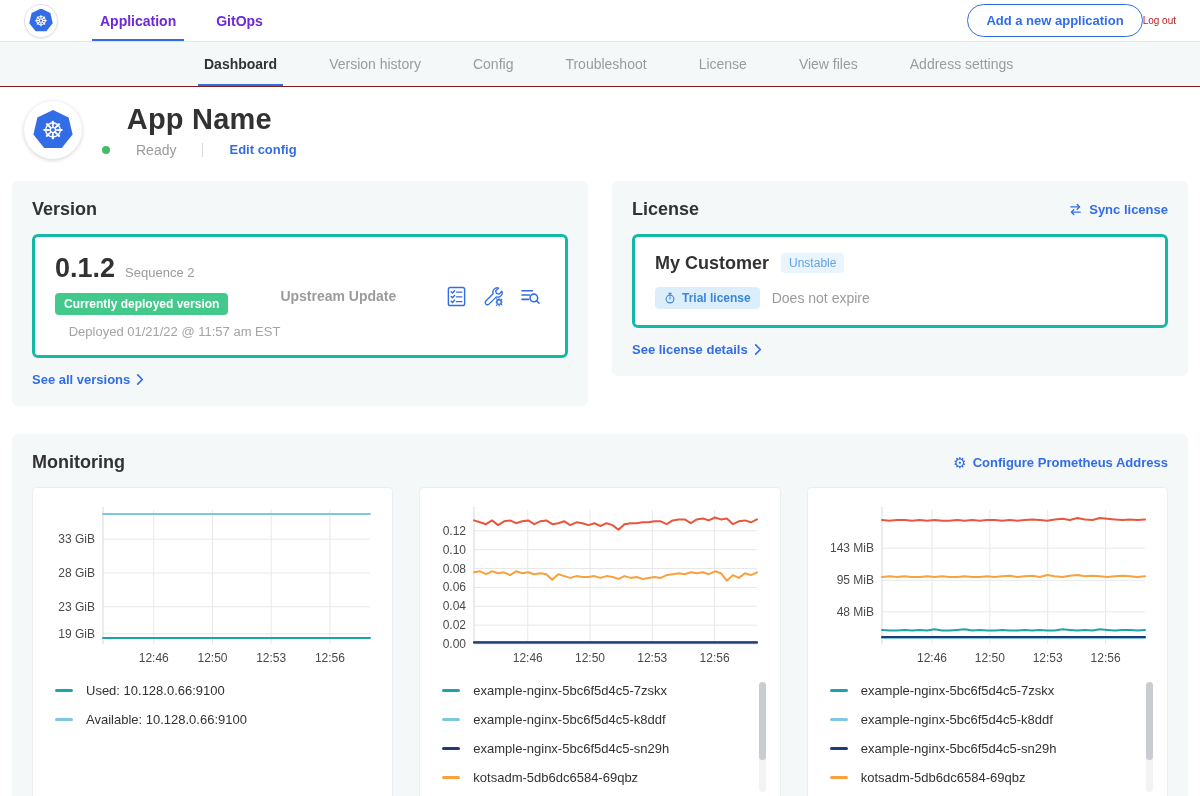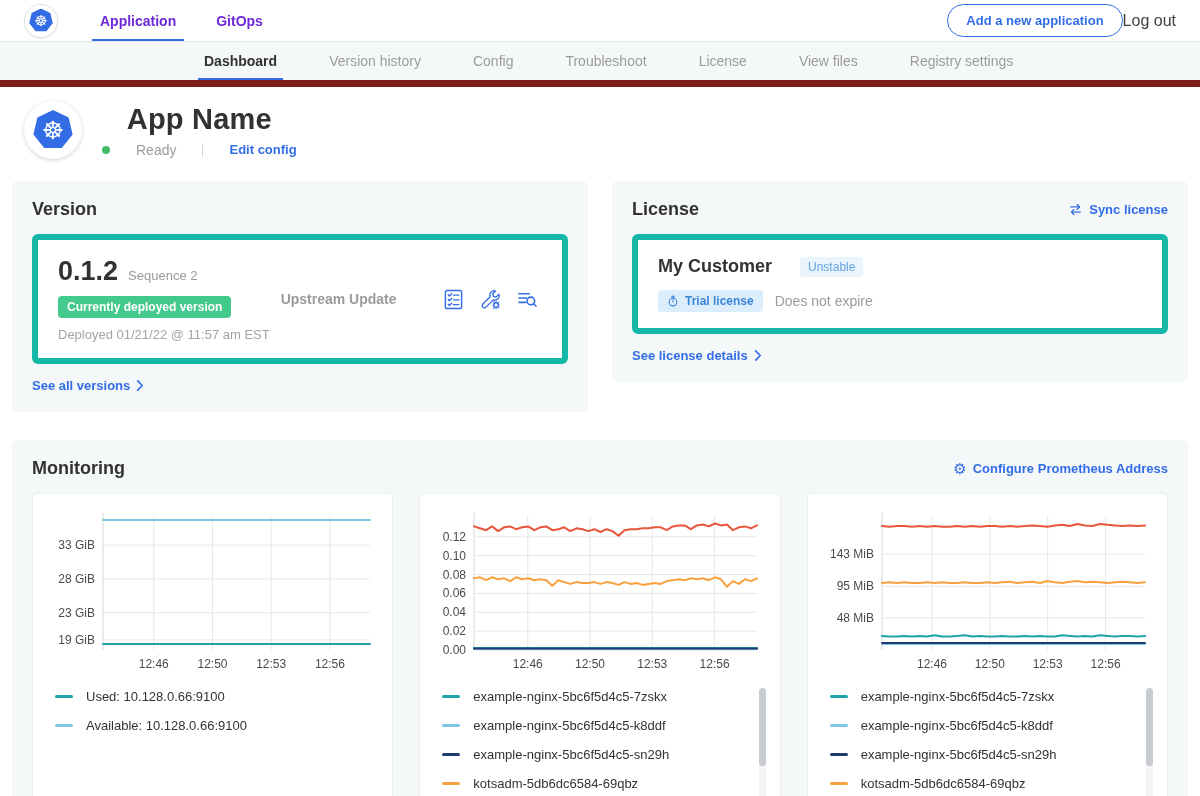--- a/index.html
+++ b/index.html
@@ -8,24 +8,24 @@
 
   
   .topnav { height:42px; display:flex; align-items:stretch; justify-content:space-between; border-bottom:1px solid #e5e5e5; background:#fff; padding:0 24px; }
   .topnav-left { display:flex; align-items:stretch; gap:8px; }
   .k8s-badge { width:34px; height:34px; border-radius:50%; background:#fff; border:1px solid #e3e3e3; box-shadow:0 1px 2px rgba(0,0,0,.08); display:flex; align-items:center; justify-content:center; align-self:center; margin-right:18px; }
   .k8s-hept { width:24px; height:24px; background:#326de6; clip-path:polygon(50% 0%, 89% 19%, 99% 61%, 72% 95%, 28% 95%, 1% 61%, 11% 19%); display:flex; align-items:center; justify-content:center; color:#fff; font-size:15px; line-height:1; }
   .topnav-tab { display:flex; align-items:center; padding:0 16px; font-size:14px; font-weight:700; color:#6d28d9; position:relative; cursor:pointer; }
   .topnav-tab.active::after { content:""; position:absolute; left:8px; right:8px; bottom:0; height:2px; background:#326de6; }
   .topnav-right { display:flex; align-items:center; }
   .add-app-btn { border:1px solid #326de6; color:#326de6; font-weight:700; font-size:13px; background:#fff; border-radius:17px; padding:8px 18px; cursor:pointer; font-family:inherit; }
-  .logout { font-size:16px; color:#404040; cursor:pointer; }
-
-  
-  .subnav { height:45px; background:#f5f8f9; border-bottom:7px solid #7f1d1d; display:flex; align-items:stretch; padding-left:178px; }
+  .logout { font-size:10px; color:#b91c1c; cursor:pointer; }
+
+  
+  .subnav { height:45px; background:#f5f8f9; border-bottom:1px solid #7f1d1d; display:flex; align-items:stretch; padding-left:178px; }
   .subnav-tab { display:flex; align-items:center; padding:0 26px; font-size:14px; color:#9b9b9b; position:relative; cursor:pointer; }
   .subnav-tab.active { color:#323232; font-weight:700; }
   .subnav-tab.active::after { content:""; position:absolute; left:20px; right:20px; bottom:0; height:2px; background:#326de6; }
 
   
   .app-header { display:flex; align-items:center; gap:20px; padding:14px 24px 16px 24px; }
   .app-avatar { width:58px; height:58px; border-radius:50%; background:#fff; box-shadow:0 1px 4px rgba(0,0,0,.18); display:flex; align-items:center; justify-content:center; }
   .app-avatar .k8s-hept { width:40px; height:40px; font-size:25px; }
   .app-title { font-size:29px; font-weight:700; letter-spacing:.2px;text-align:center; }
   .app-status-row { display:flex; align-items:center; gap:26px; margin-top:6px; }
@@ -34,35 +34,35 @@
   .vdiv { width:1px; height:14px; background:#d9d9d9; }
   .blue-link { color:#326de6; font-weight:700; font-size:13px; display:inline-flex; align-items:center; gap:6px; }
 
   
   .cards-row { display:flex; gap:24px; margin:6px 12px 0 12px; align-items:flex-start; }
   .card { background:#f5f8f9; border-radius:6px; padding:18px 20px; }
   .half { flex:1 1 0; }
   .card-head { display:flex; align-items:center; justify-content:space-between; margin-bottom:14px; }
   .card-title { font-size:18px; font-weight:700; }
   .head-links { display:flex; align-items:center; gap:26px; }
-  .inner-card { background:#fff; border:6px solid #14b8a6; border-radius:6px; padding:16px 20px; }
+  .inner-card { background:#fff; border:3px solid #14b8a6; border-radius:6px; padding:16px 20px; }
 
   .version-inner { display:flex; align-items:center; }
   .v-left { width:46%; }
   .v-num-row { display:flex; align-items:baseline; gap:10px; }
   .v-num { font-size:27px; font-weight:700; }
   .v-seq { font-size:13px; color:#9b9b9b; }
   .deployed-badge { display:inline-block; margin-top:9px; background:#44c98c; color:#fff; font-size:12px; font-weight:700; padding:4px 9px; border-radius:4px; }
-  .v-deployed { margin-top:9px; font-size:13px; color:#a4a4a4; }
+  .v-deployed { margin-top:9px; font-size:13px; color:#a4a4a4;text-align:right; }
   .v-mid { flex:1; font-size:14px; font-weight:700; color:#9b9b9b; }
   .v-icons { display:flex; align-items:center; gap:16px; color:#326de6; padding-right:4px; }
   .icon-btn { cursor:pointer; display:flex; color:#326de6; background:none; border:none; padding:0; }
   .see-link { margin-top:14px; display:inline-flex; }
 
-  .license-inner .row1 { display:flex; align-items:flex-end; gap:28px; }
+  .license-inner .row1 { display:flex; align-items:flex-start; gap:12px; }
   .cust-name { font-size:18px; font-weight:700; }
   .badge-unstable { background:#eaf4fd; color:#64a3e2; font-size:12px; padding:3px 8px; border-radius:4px; }
   .license-inner .row2 { display:flex; align-items:center; gap:12px; margin-top:13px; }
   .badge-trial { background:#dceefc; color:#3a87d8; font-size:12px; font-weight:700; padding:4px 9px; border-radius:4px; display:inline-flex; align-items:center; gap:6px; }
   .no-expire { font-size:14px; color:#9b9b9b; }
 
   
   .monitoring { margin:28px 12px 12px 12px; }
   .panels { display:flex; gap:26px; margin-top:4px; }
   .chart-panel { flex:1 1 0; background:#fff; border:1px solid #eceff1; border-radius:4px; padding:12px 12px 18px 12px; position:relative; }
@@ -110,21 +110,21 @@
   <div class="subnav-tab">
       <span>Troubleshoot</span>
     </div>
   <div class="subnav-tab">
       <span>License</span>
     </div>
   <div class="subnav-tab">
       <span>View files</span>
     </div>
   <div class="subnav-tab">
-      <span>Registry settings</span>
+      <span>Address settings</span>
     </div>
 </nav>
 
 <section class="app-header">
   <div class="app-avatar">
       <span class="k8s-hept">☸</span>
     </div>
   <div>
     <div class="app-title">App Name</div>
     <div class="app-status-row">

